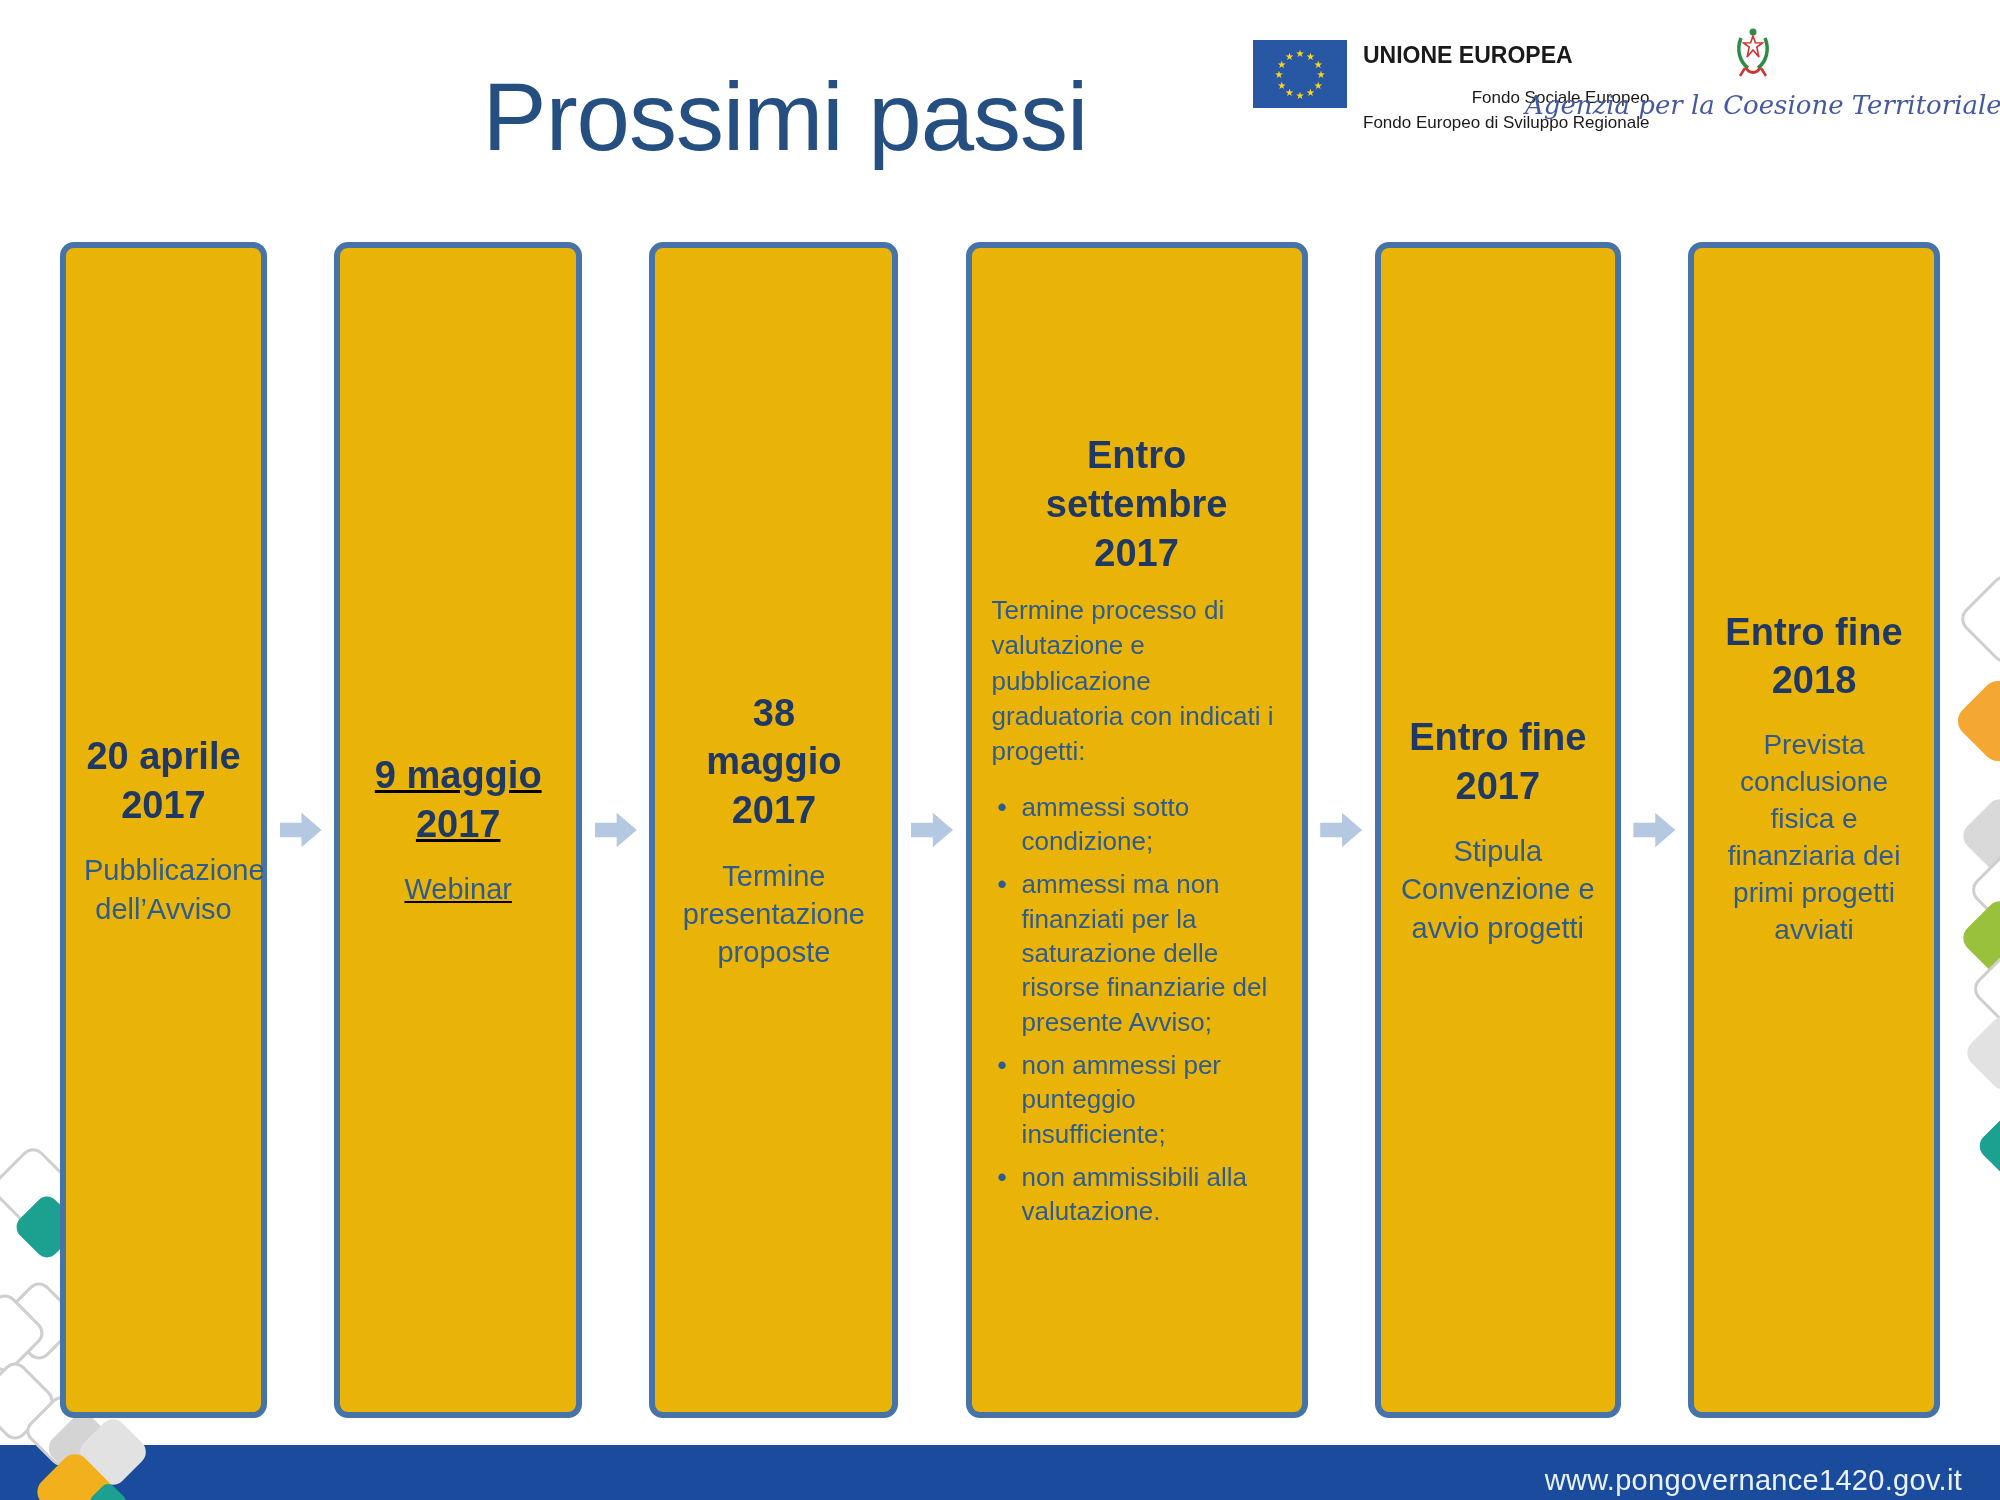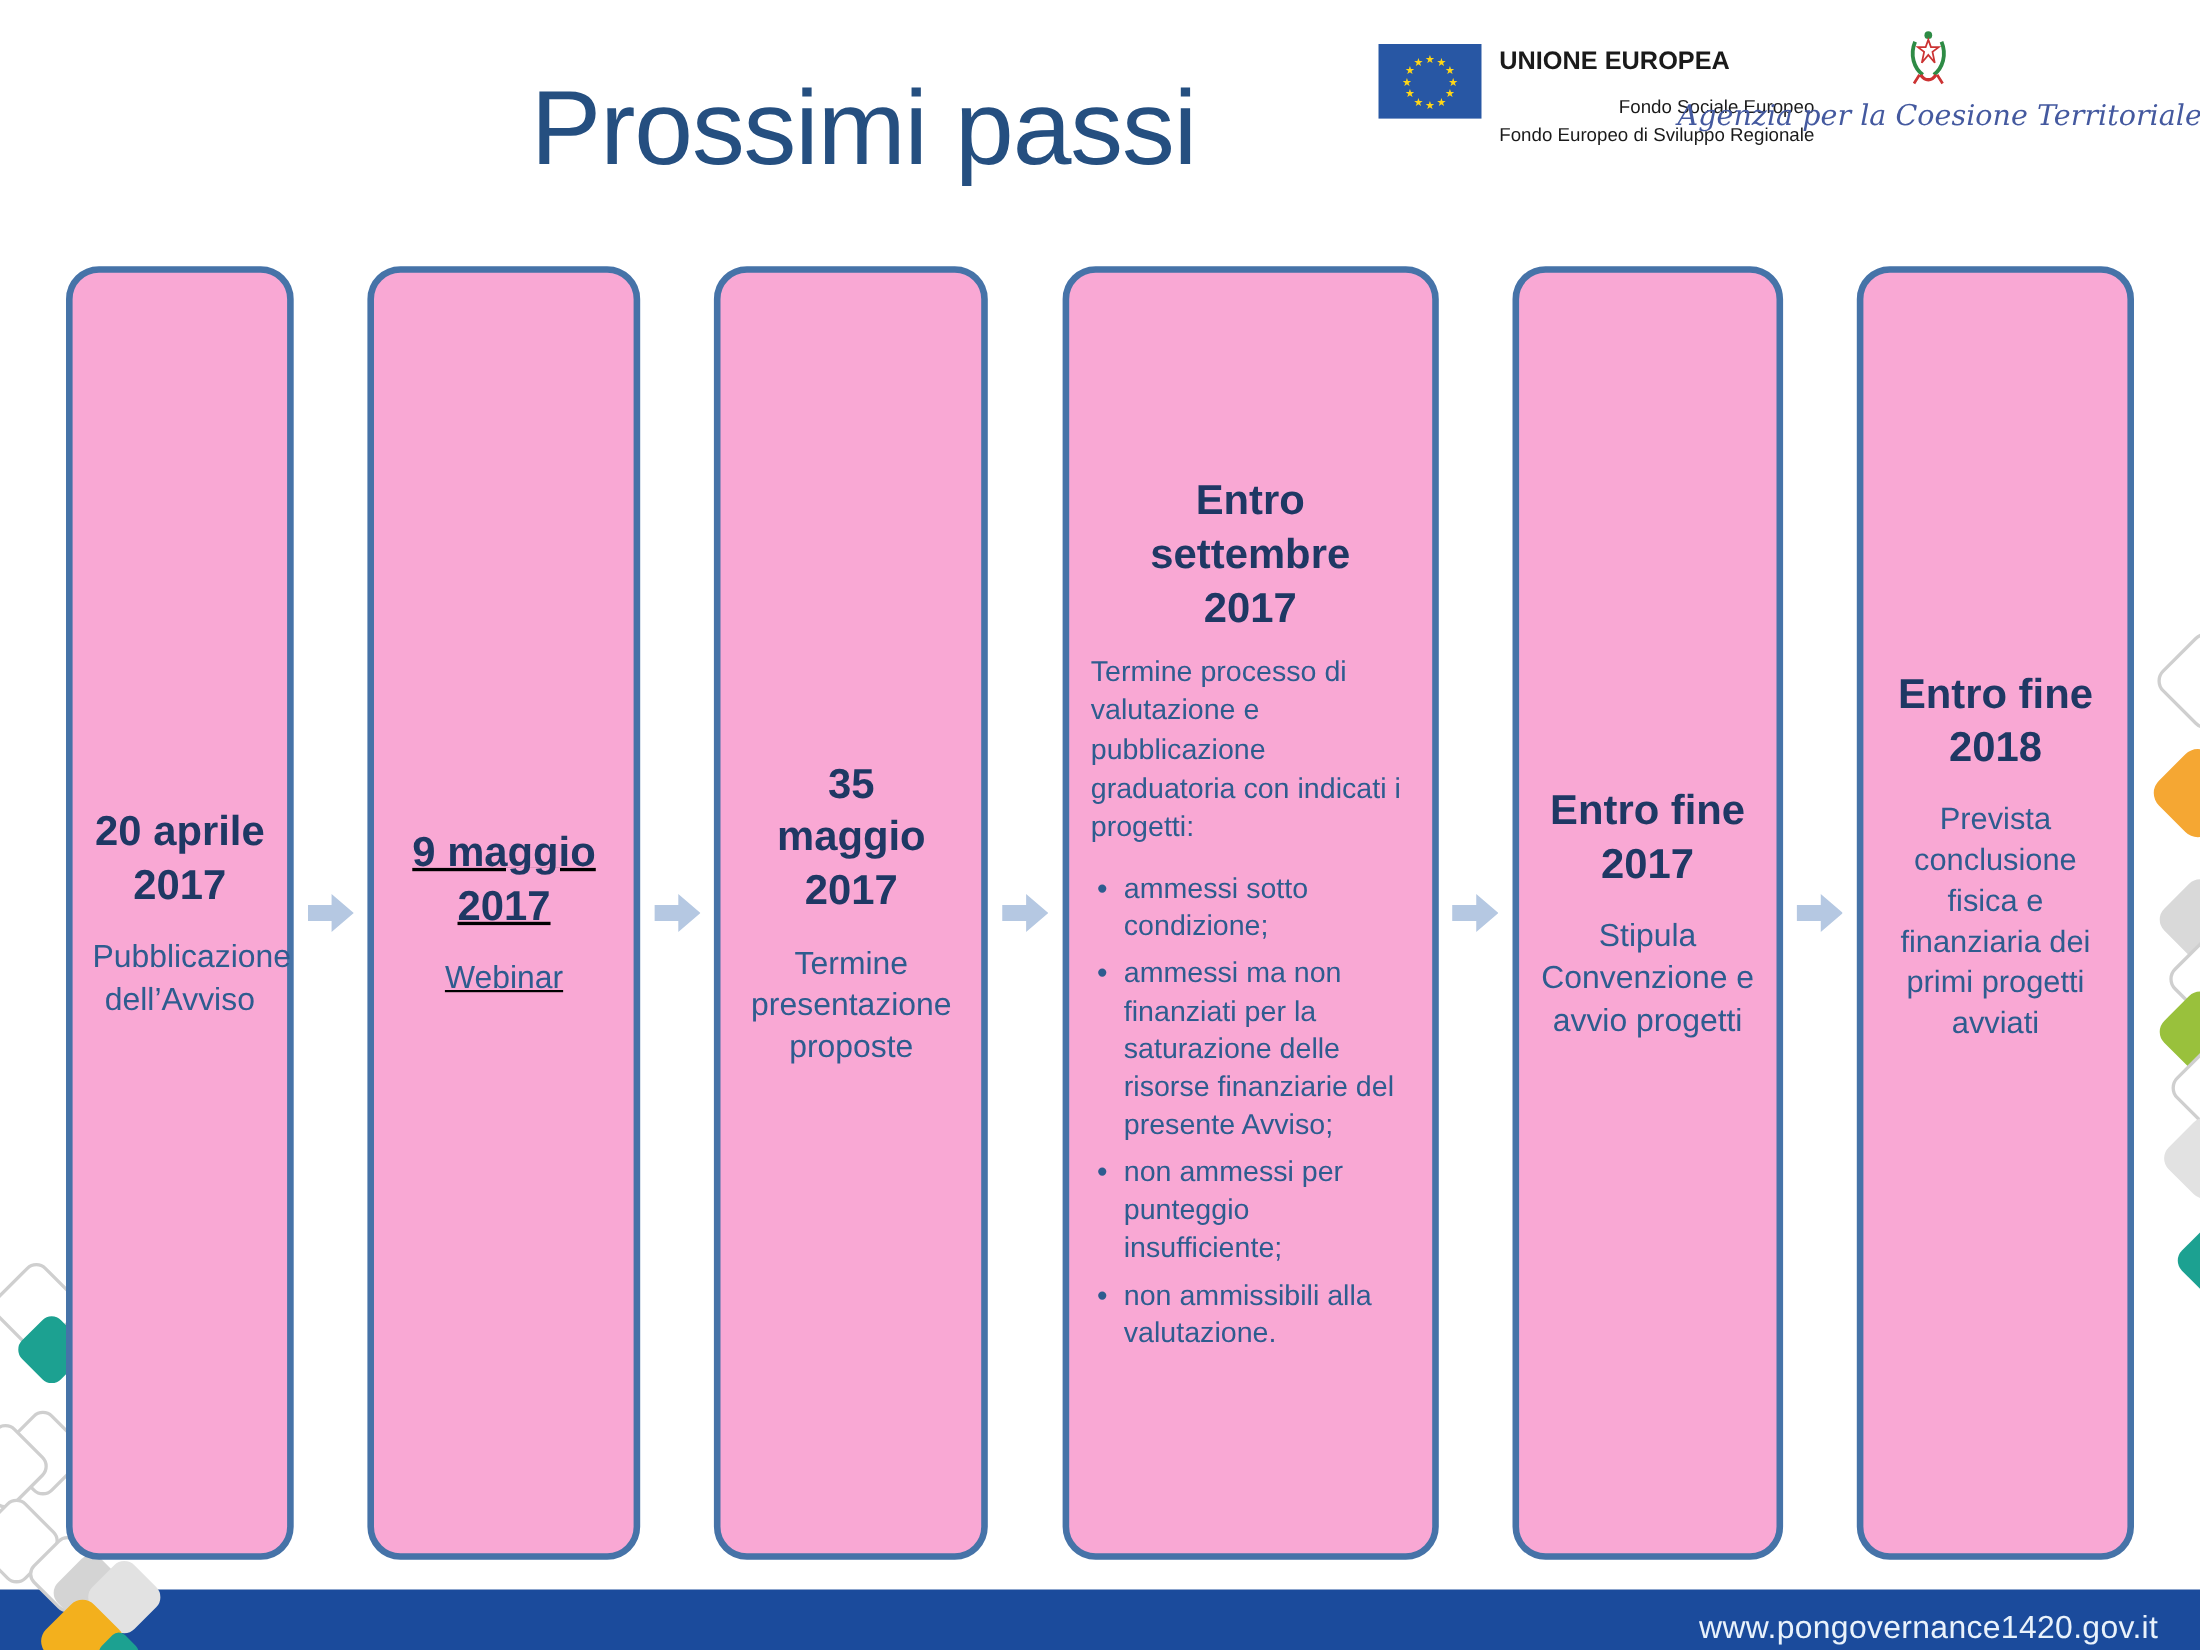--- a/index.html
+++ b/index.html
@@ -35,21 +35,21 @@
   .eu-name{font-size:23px;font-weight:bold;margin-top:2px;}
   .eu-l1{font-size:17px;margin-top:19px;text-align:right;}
   .eu-l2{font-size:17px;margin-top:5px;}
 
   .agency{position:absolute;left:1525px;top:26px;width:455px;text-align:center;}
   .agency-name{margin-top:6px;font-family:"DejaVu Serif",serif;font-style:italic;
                font-size:26px;color:#44599F;white-space:nowrap;}
 
   
   .row{position:absolute;left:60px;top:242px;width:1880px;height:1176px;display:flex;z-index:3;}
-  .card{border:6px solid var(--border);border-radius:30px;background:#f9a8d4;box-sizing:border-box;
+  .card{border:6px solid var(--border);border-radius:14px;background:#eab308;box-sizing:border-box;
         display:flex;flex-direction:column;justify-content:center;text-align:center;}
   .c1{width:207px;padding:0 18px;}
   .c2{width:248px;padding:0 20px;text-decoration:underline;}
   .c3{width:249px;padding:0 26px;}
   .c4{width:342px;padding:0 20px;}
   .c5{width:246px;padding:0 18px;}
   .c6{width:252px;padding:0 14px 104px;}
   .heading{font-weight:bold;font-size:38px;line-height:1.28;color:var(--heading);white-space:pre-line;}
   .bodytext{font-size:29px;line-height:1.32;color:var(--body);margin-top:22px;}
   .c4 .bodytext{font-size:26px;line-height:1.35;text-align:left;margin-top:16px;}
@@ -133,21 +133,21 @@
       <div class="heading">9 maggio
 2017</div>
       <div class="bodytext">Webinar</div>
     </div>
 
     <div class="gapcell">
         <div class="arrow"></div>
       </div>
 
     <div class="card c3">
-      <div class="heading">35 maggio
+      <div class="heading">38 maggio
 2017</div>
       <div class="bodytext">Termine presentazione proposte</div>
     </div>
 
     <div class="gapcell">
         <div class="arrow"></div>
       </div>
 
     <div class="card c4">
       <div class="heading">Entro

